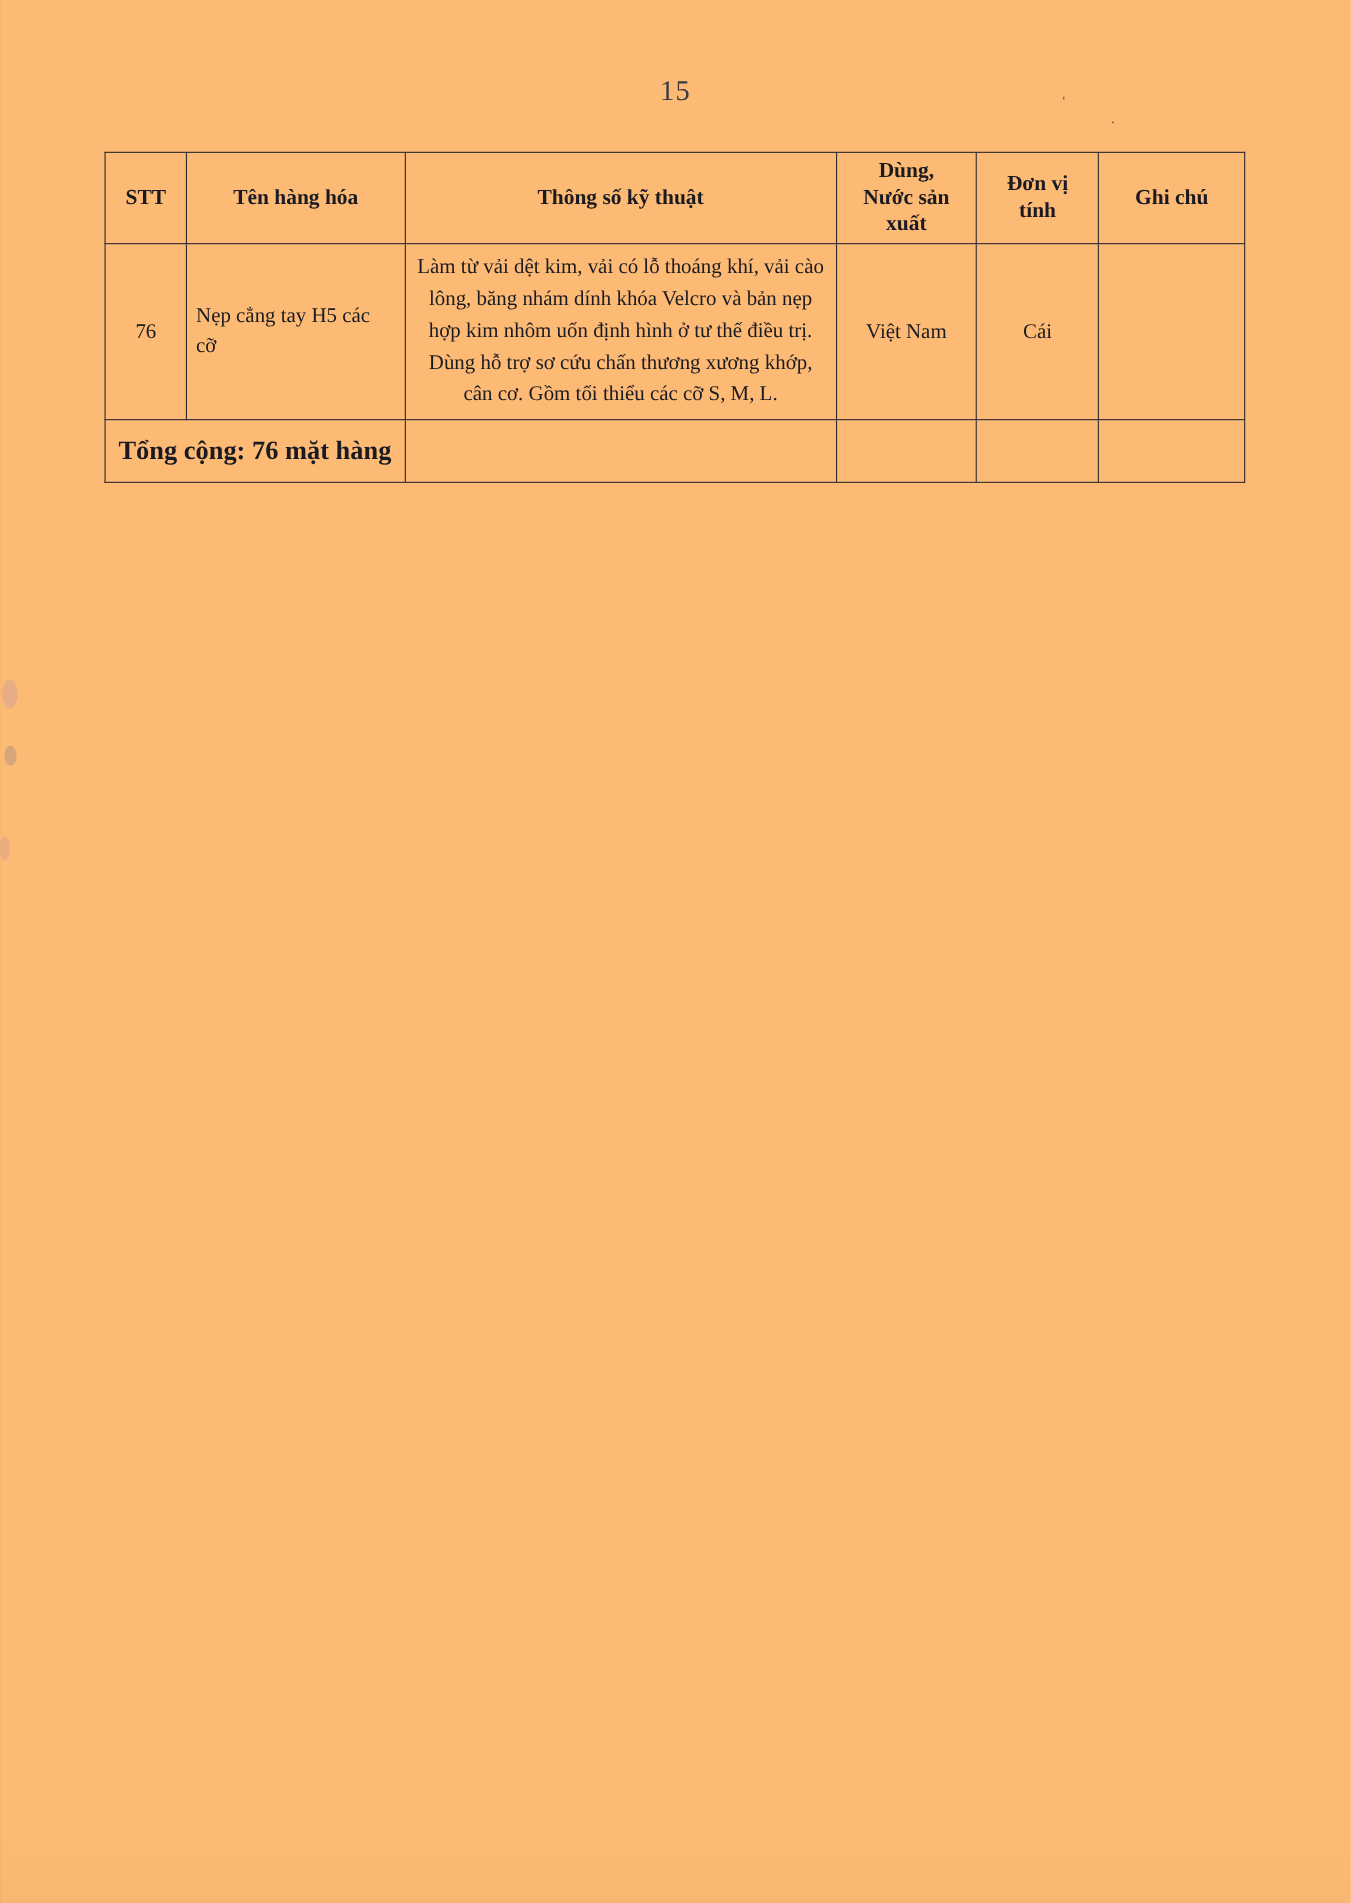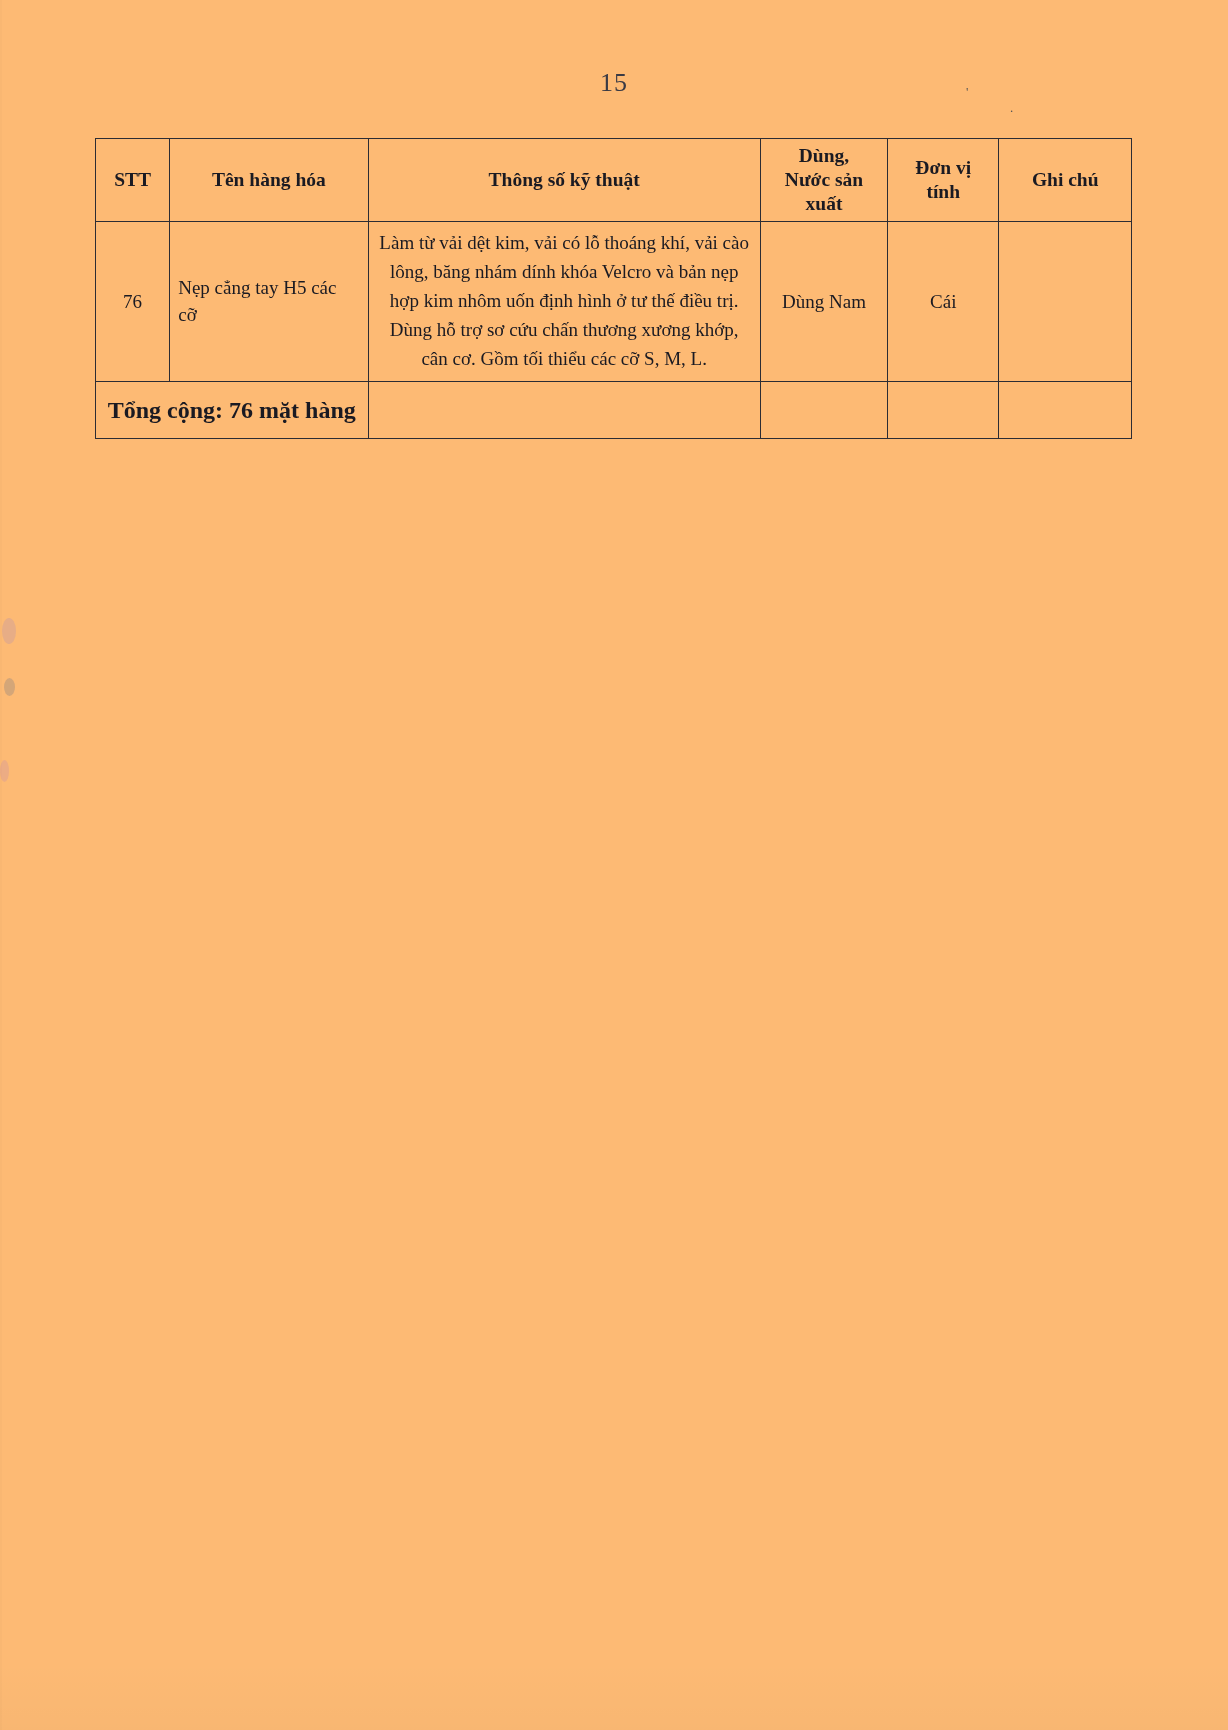--- a/index.html
+++ b/index.html
@@ -150,21 +150,21 @@
           <div>tính</div>
         </th>
         <th>Ghi chú</th>
       </tr>
     </thead>
     <tbody>
       <tr style="height:160px;">
         <td class="stt">76</td>
         <td class="name">Nẹp cẳng tay H5 các cỡ</td>
         <td class="spec">Làm từ vải dệt kim, vải có lỗ thoáng khí, vải cào lông, băng nhám dính khóa Velcro và bản nẹp hợp kim nhôm uốn định hình ở tư thế điều trị. Dùng hỗ trợ sơ cứu chấn thương xương khớp, cân cơ. Gồm tối thiểu các cỡ S, M, L.</td>
-        <td class="origin">Dùng Nam</td>
+        <td class="origin">Việt Nam</td>
         <td class="unit">Cái</td>
         <td class="note"></td>
       </tr>
       <tr class="total">
         <td class="total-label" colspan="2">Tổng cộng: 76 mặt hàng</td>
         <td></td>
         <td></td>
         <td></td>
         <td></td>
       </tr>

